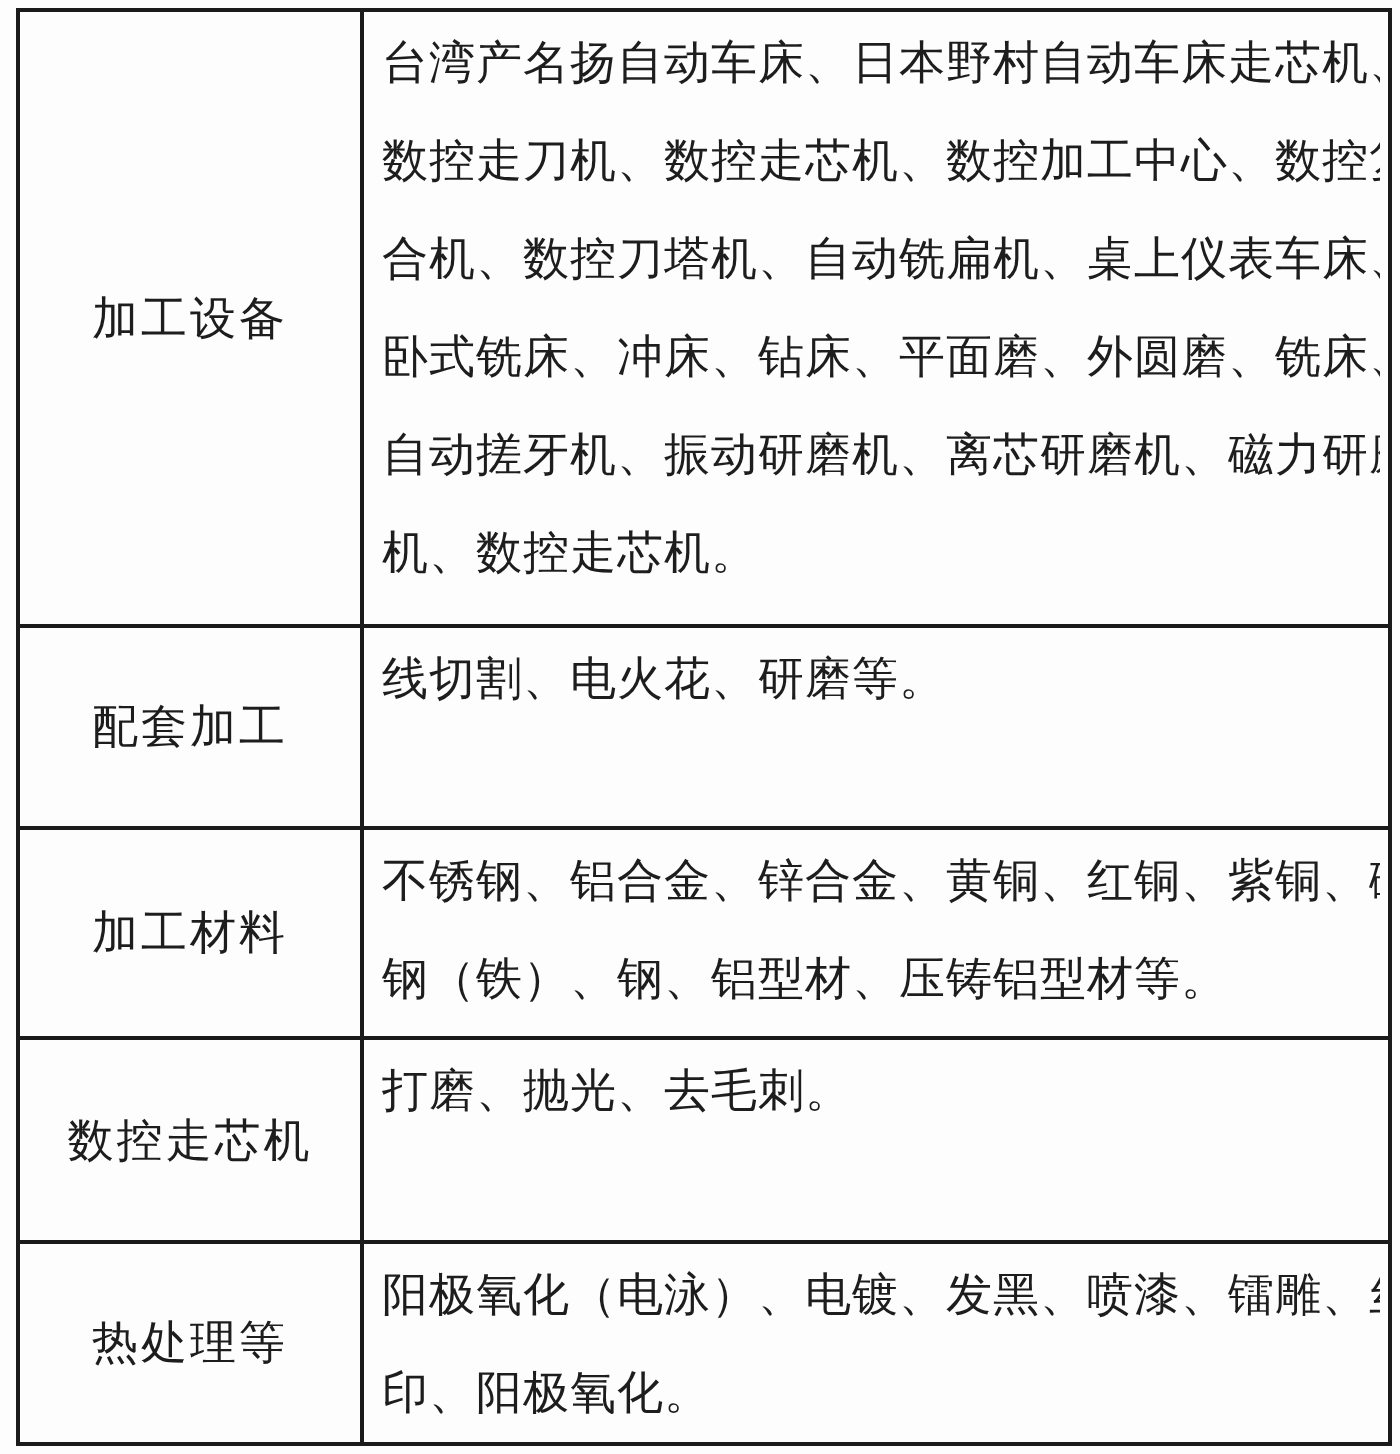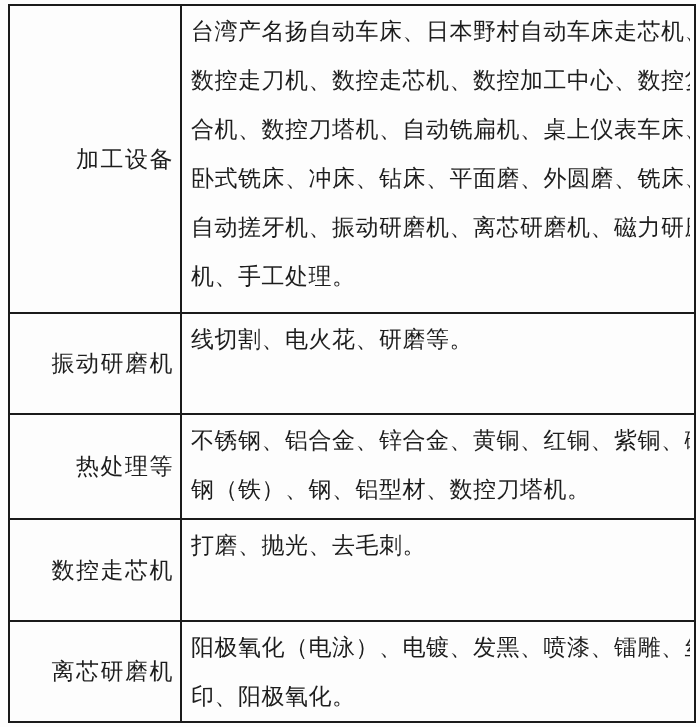--- a/index.html
+++ b/index.html
@@ -27,24 +27,24 @@
     table-layout: fixed;
     background: #fdfdfd;
   }
   table.cap-table td {
     border: 2px solid #1b1b1b;
     color: #1d1d1d;
     font-size: 23px;
   }
   td.label-cell {
     width: 172px;
-    text-align: right;
+    text-align: center;
     vertical-align: middle;
     letter-spacing: 1.5px;
-    padding: 6px;
+    padding: 18px;
   }
   td.content-cell {
     vertical-align: top;
     padding: 1px 4px 0 9px;
   }
   .line {
     line-height: 49px;
     white-space: nowrap;
     overflow: hidden;
     letter-spacing: 0.5px;
@@ -67,44 +67,44 @@
     </colgroup>
     <tbody id="table-body">
         <tr>
     <td class="label-cell">加工设备</td>
     <td class="content-cell">
             <div class="line">台湾产名扬自动车床、日本野村自动车床走芯机、</div>
             <div class="line">数控走刀机、数控走芯机、数控加工中心、数控复</div>
             <div class="line">合机、数控刀塔机、自动铣扁机、桌上仪表车床、</div>
             <div class="line">卧式铣床、冲床、钻床、平面磨、外圆磨、铣床、</div>
             <div class="line">自动搓牙机、振动研磨机、离芯研磨机、磁力研磨</div>
-            <div class="line">机、手工处理。</div>
+            <div class="line">机、数控走芯机。</div>
           </td>
   </tr>
         <tr>
-    <td class="label-cell">振动研磨机</td>
+    <td class="label-cell">配套加工</td>
     <td class="content-cell">
             <div class="line">线切割、电火花、研磨等。</div>
           </td>
   </tr>
         <tr>
-    <td class="label-cell">热处理等</td>
+    <td class="label-cell">加工材料</td>
     <td class="content-cell">
             <div class="line">不锈钢、铝合金、锌合金、黄铜、红铜、紫铜、碳</div>
-            <div class="line">钢（铁）、钢、铝型材、数控刀塔机。</div>
+            <div class="line">钢（铁）、钢、铝型材、压铸铝型材等。</div>
           </td>
   </tr>
         <tr>
     <td class="label-cell">数控走芯机</td>
     <td class="content-cell">
             <div class="line">打磨、抛光、去毛刺。</div>
           </td>
   </tr>
         <tr>
-    <td class="label-cell">离芯研磨机</td>
+    <td class="label-cell">热处理等</td>
     <td class="content-cell">
             <div class="line">阳极氧化（电泳）、电镀、发黑、喷漆、镭雕、丝</div>
             <div class="line">印、阳极氧化。</div>
           </td>
   </tr>
       </tbody>
   </table>
 </div>
 
 </body></html>

